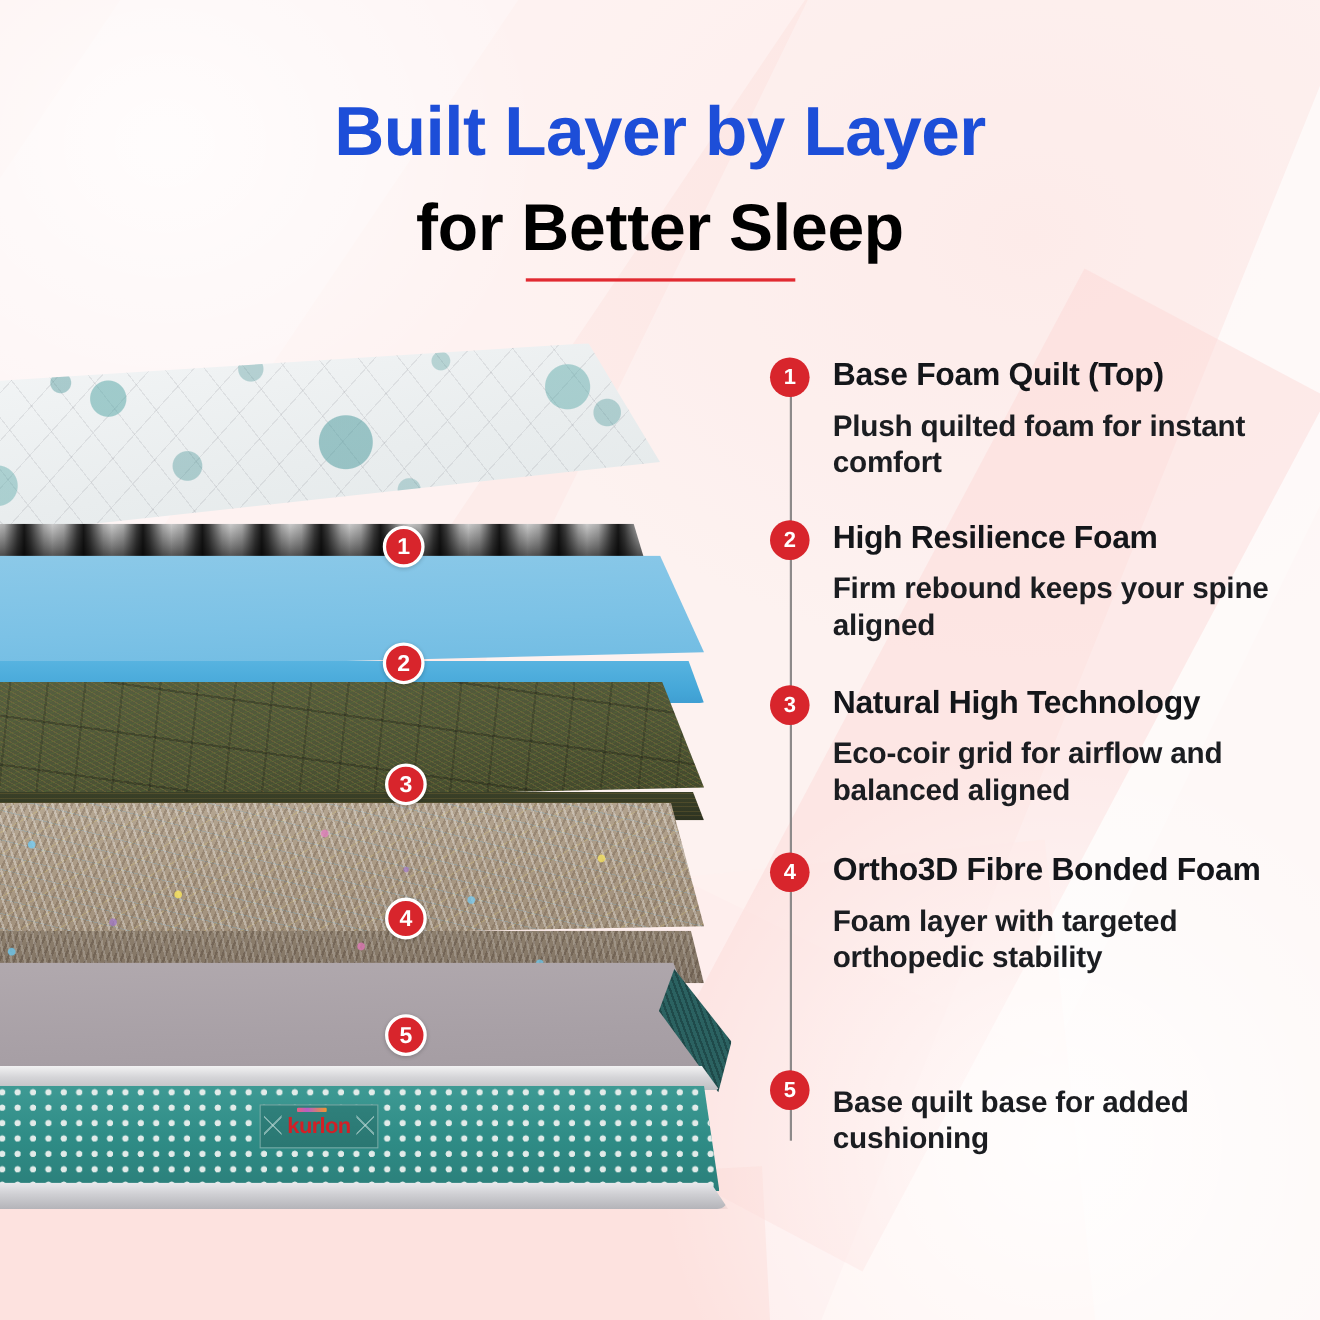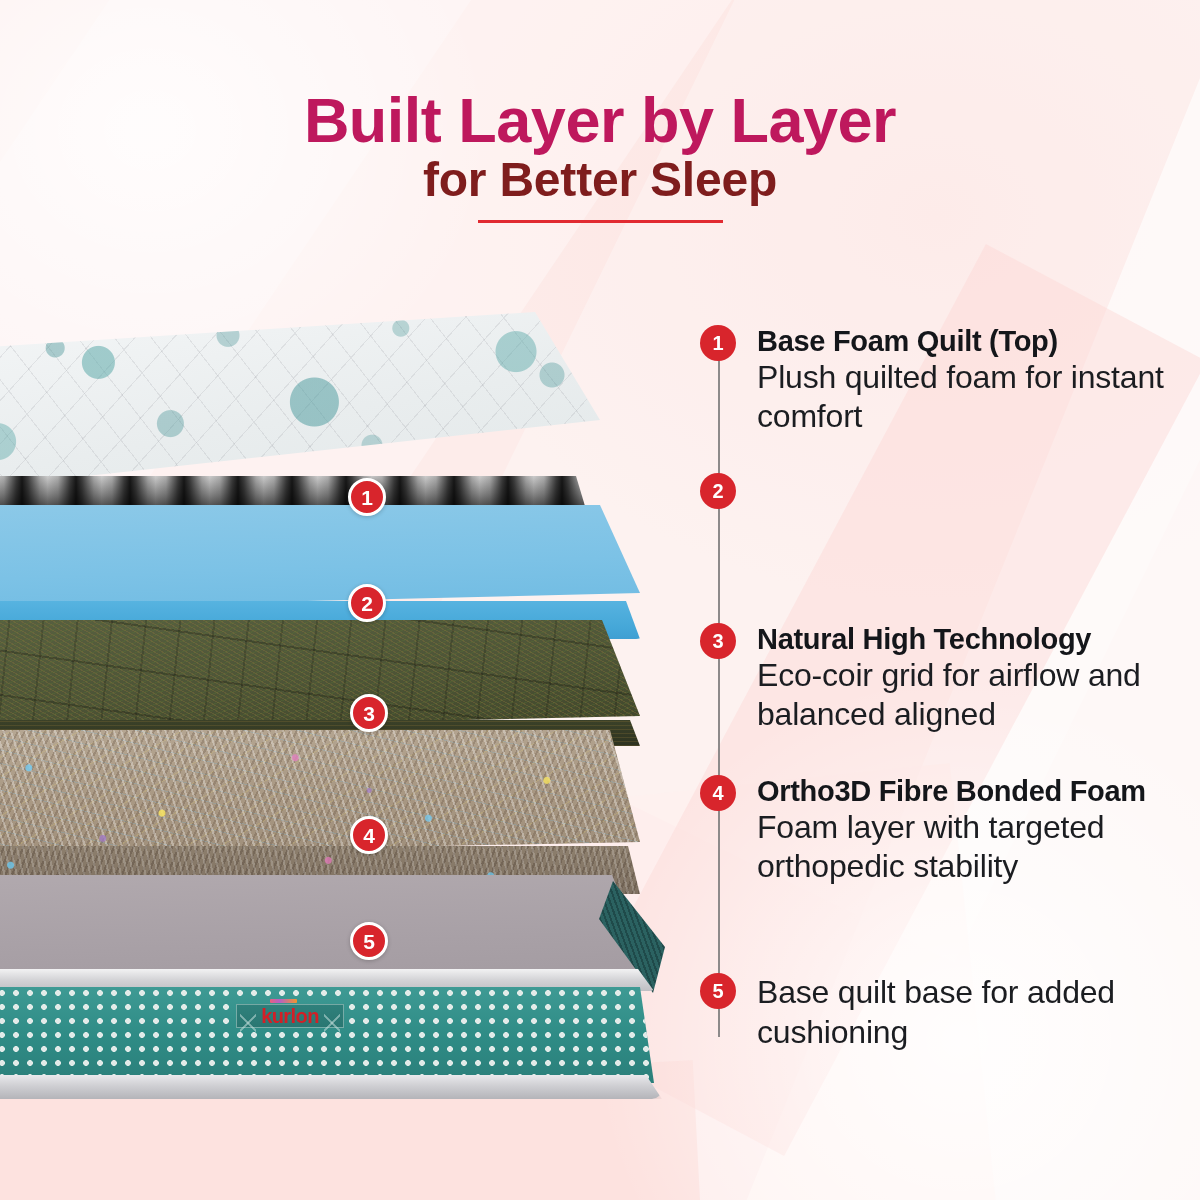--- a/index.html
+++ b/index.html
@@ -37,26 +37,26 @@
   .band.b7 { left: -60px;  top: 1080px; width: 760px; height: 260px; transform: rotate(-3deg); background: rgba(252,214,210,0.50); }
   .glow-tl { position:absolute; left:-200px; top:-180px; width:700px; height:620px;
              background: radial-gradient(ellipse at center, rgba(255,255,255,0.75) 0%, rgba(255,255,255,0) 70%); }
   .glow-br { position:absolute; right:-140px; bottom:-220px; width:760px; height:760px;
              background: radial-gradient(ellipse at center, rgba(255,255,255,0.85) 0%, rgba(255,255,255,0) 68%); }
 
   
   #header { position: absolute; left: 0; top: 86px; width: 1200px; text-align: center; }
   #title-line1 {
     font-size: 63px; font-weight: 700; letter-spacing: -0.5px;
-    color: #be185d; line-height: 1.08; white-space: nowrap;
+    color: #1d4ed8; line-height: 1.08; white-space: nowrap;
   }
   #title-line2 {
-    margin-top: 0;
-    font-size: 48px; font-weight: 700; letter-spacing: -0.2px;
-    color: #7f1d1d; line-height: 1.1; white-space: nowrap;
+    margin-top: 20px;
+    font-size: 60px; font-weight: 700; letter-spacing: -0.2px;
+    color: #000000; line-height: 1.1; white-space: nowrap;
   }
   #title-underline {
     margin: 13px auto 0; width: 245px; height: 3px; background: #e12a31;
   }
 
   
   #mattress { position: absolute; left: 0; top: 0; width: 700px; height: 1200px; }
 
   .layer { position: absolute; }
 
@@ -195,21 +195,21 @@
   }
   #l5-piping-bottom {
     position:absolute; left:0; top:200px; width:722px; height:24px;
     clip-path: polygon(0 0, 706px 0, 722px 24px, 0 24px);
     background: linear-gradient(180deg, #e9e9ec 0%, #cfcfd3 45%, #b4b4b9 100%);
     border-radius: 0 0 10px 10px;
     box-shadow: 0 6px 14px rgba(120,90,95,0.18);
   }
   #kurlon-badge {
     position: absolute; left: 236px; top: 1004px;
-    width: 108px; height: 24px;
+    width: 108px; height: 40px;
     background: linear-gradient(180deg, #2f807b 0%, #2a7772 100%);
     border: 1px solid rgba(210,230,226,0.45);
     display: flex; align-items: center; justify-content: center;
   }
   #kurlon-badge::before, #kurlon-badge::after {
     content:""; position:absolute; top:3px; width:16px; height:30px;
     background:
       linear-gradient(45deg, transparent 47%, rgba(200,225,222,0.55) 48% 52%, transparent 53%),
       linear-gradient(-45deg, transparent 47%, rgba(200,225,222,0.55) 48% 52%, transparent 53%);
   }
@@ -257,22 +257,22 @@
     font-size: 20px; font-weight: 700;
     display: flex; align-items: center; justify-content: center;
     line-height: 1;
   }
   .legend-body { margin-left: 57px; }
   .legend-title {
     font-size: 29px; font-weight: 700; color: #14161a;
     line-height: 1.13; letter-spacing: -0.3px;
   }
   .legend-desc {
-    margin-top: 0;
-    font-size: 32px; font-weight: 400; color: #1b1d21;
+    margin-top: 13px;
+    font-size: 27px; font-weight: 700; color: #1b1d21;
     line-height: 1.24; letter-spacing: -0.2px;
   }
   #li-1 { top: 0px; }
   #li-2 { top: 148px; }
   #li-3 { top: 298px; }
   #li-4 { top: 450px; }
   #li-5 { top: 648px; }
 </style>
 </head>
 <body>
@@ -344,20 +344,24 @@
     <div class="legend-item" id="li-1">
       <div class="legend-badge">1</div>
       <div class="legend-body">
         <div class="legend-title">Base Foam Quilt (Top)</div>
         <div class="legend-desc">Plush quilted foam for instant comfort</div>
       </div>
     </div>
 
     <div class="legend-item" id="li-2">
       <div class="legend-badge">2</div>
+      <div class="legend-body">
+        <div class="legend-title">High Resilience Foam</div>
+        <div class="legend-desc">Firm rebound keeps your spine aligned</div>
+      </div>
     </div>
 
     <div class="legend-item" id="li-3">
       <div class="legend-badge">3</div>
       <div class="legend-body">
         <div class="legend-title">Natural High Technology</div>
         <div class="legend-desc">Eco-coir grid for airflow and balanced aligned</div>
       </div>
     </div>
 

